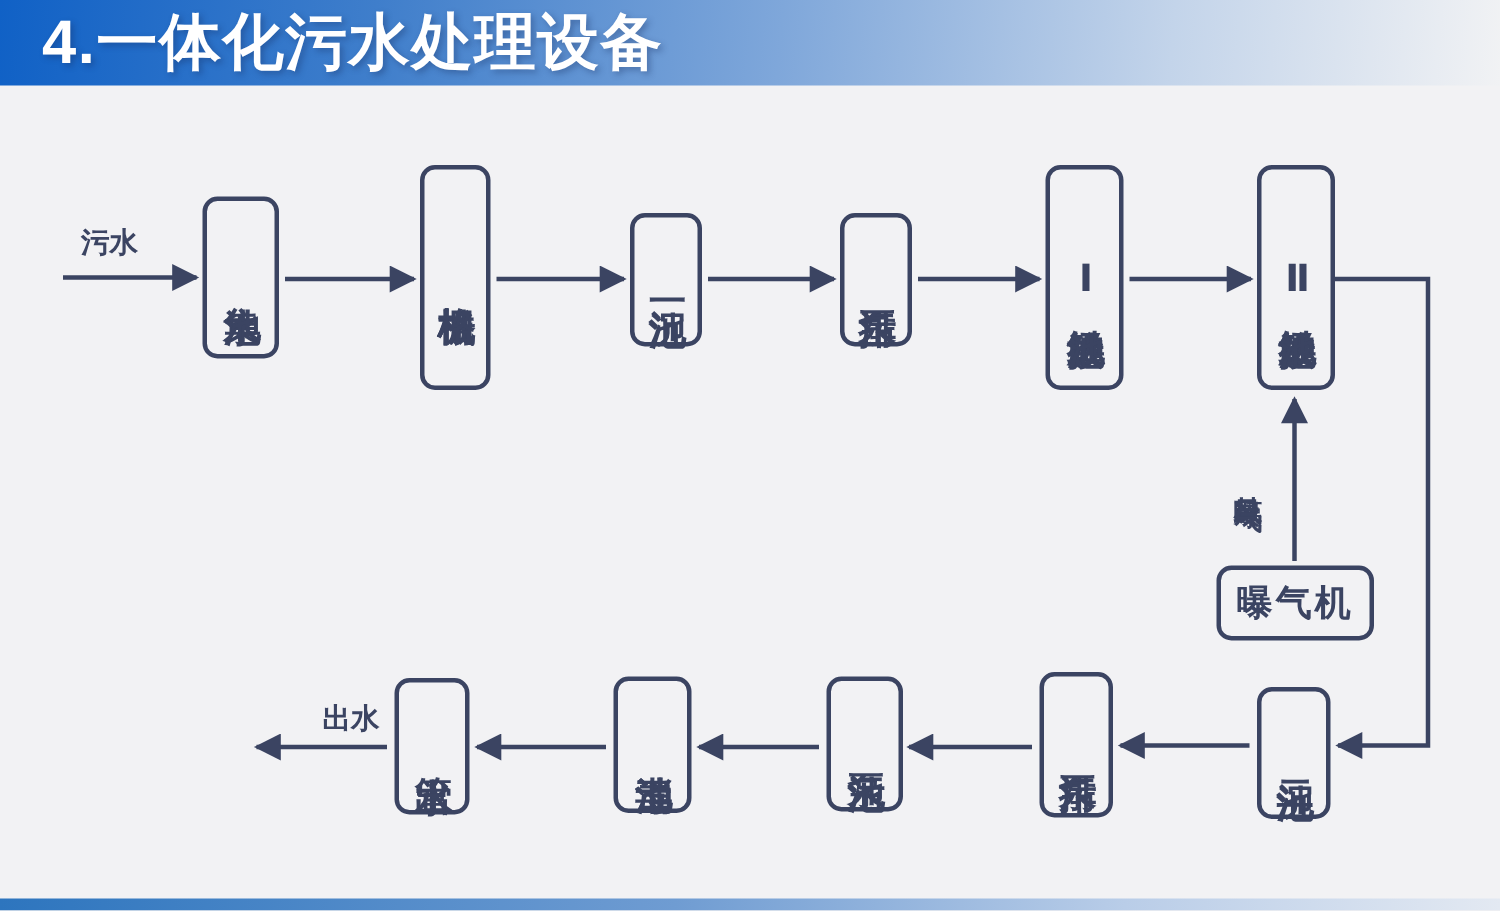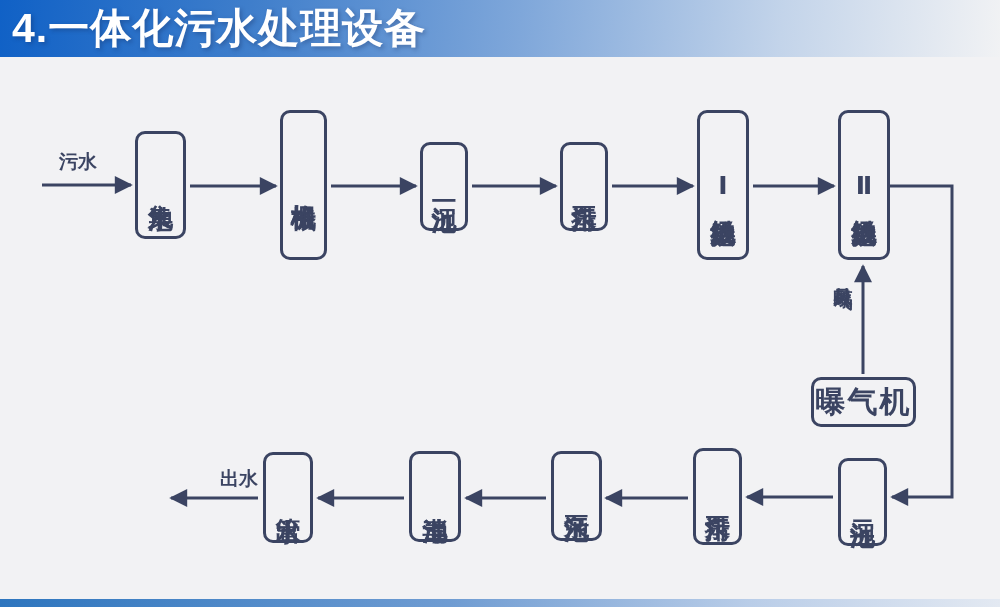--- a/index.html
+++ b/index.html
@@ -17,21 +17,21 @@
 
   
   .banner {
     position: absolute;
     left: 0; top: 0;
     width: 1000px; height: 57px;
     background: linear-gradient(95deg, #1061c6 0%, #3f7ecb 25%, #7fa7da 52%, #c3d4ea 78%, #f1f2f4 100%);
   }
   .banner .title {
     margin: 0;
-    padding-left: 12px;
+    padding-left: 28px;
     line-height: 56px;
     font-size: 41px;
     font-weight: bold;
     color: #ffffff;
     text-shadow: 2px 2px 4px rgba(20, 40, 90, 0.35);
     letter-spacing: 1px;
     white-space: nowrap;
   }
 
   
@@ -58,29 +58,28 @@
     justify-content: center;
     font-weight: 600;
     text-align: center;
   }
   .node.v {
     writing-mode: vertical-rl;
     text-orientation: upright;
     font-size: 25px;
     line-height: 1.0;
   }
-  .node.h { font-size: 30px; letter-spacing: 2px; }
+  .node.h { font-size: 24px; letter-spacing: 2px; }
 
   .flow-label {
     position: absolute;
     color: #3b4462;
     font-size: 19px;
     font-weight: 600;
-    text-align: left;
-    margin-left: 12px;
+    text-align: center;
   }
   .flow-label.v {
     writing-mode: vertical-rl;
     text-orientation: upright;
     line-height: 1.0;
     letter-spacing: 2px;
   }
 </style>
 </head>
 <body>

